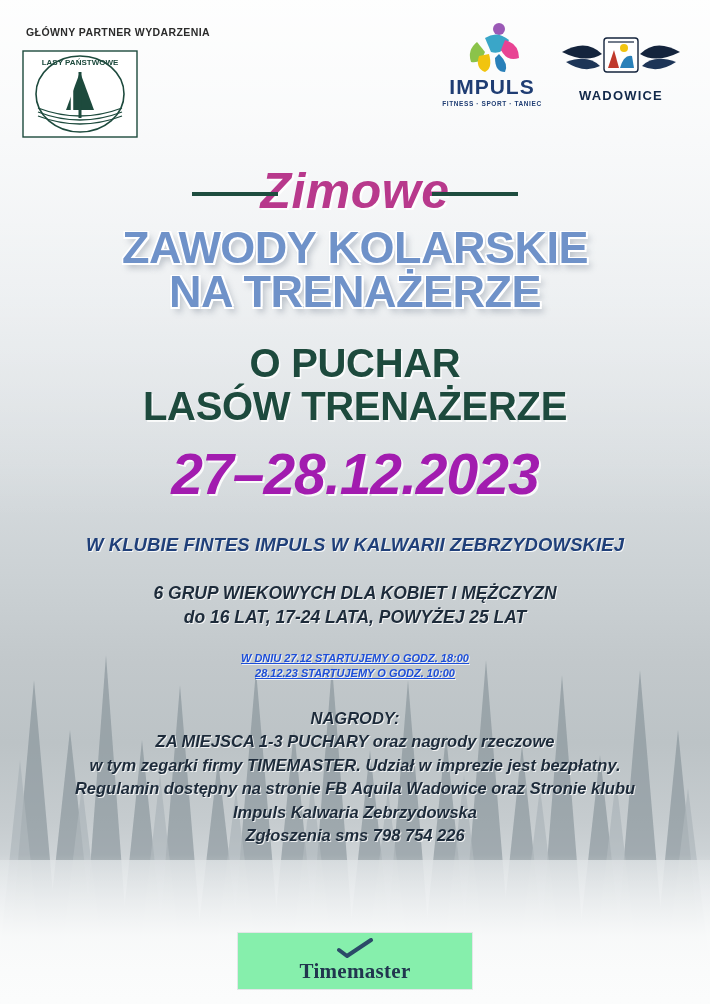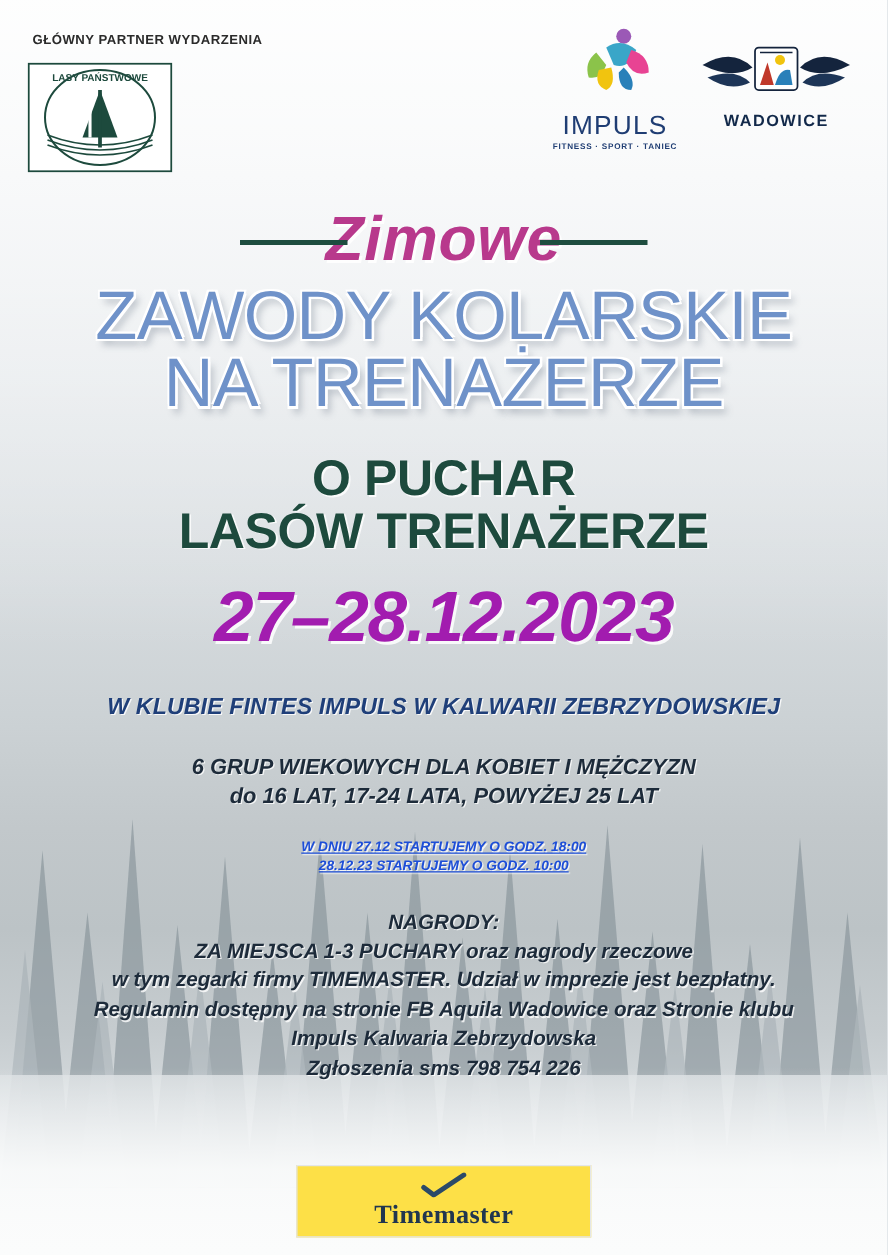--- a/index.html
+++ b/index.html
@@ -92,25 +92,25 @@
     position: absolute;
     left: 438px;
     top: 20px;
     width: 108px;
     height: 92px;
     text-align: center;
   }
   .impuls-logo .glyph { height: 52px; }
   .impuls-logo .impuls-name {
     font-size: 21px;
-    font-weight: 400;
+    font-weight: 700;
     letter-spacing: 1px;
     color: #1f3d73;
     line-height: 1;
-    margin-top: 18px;
+    margin-top: 4px;
   }
   .impuls-logo .impuls-sub {
     font-size: 6.5px;
     font-weight: 700;
     letter-spacing: .6px;
     color: #1f3d73;
     margin-top: 3px;
   }
 
   
@@ -157,22 +157,22 @@
     position: absolute;
     top: 30px;
     width: 86px;
     height: 4px;
     background: #1e4d3f;
   }
   .rule.left { left: 168px; }
   .rule.right { right: 168px; }
 
   .line-big {
-    font-size: 55px;
-    font-weight: 400;
+    font-size: 45px;
+    font-weight: 700;
     color: #6f92c9;
     letter-spacing: -0.5px;
     line-height: 0.98;
     text-shadow:
       2px 2px 0 #ffffff,
       -1.5px -1.5px 0 #ffffff,
       2px -1.5px 0 #ffffff,
       -1.5px 2px 0 #ffffff,
       4px 5px 6px rgba(80,95,115,.35);
     margin-top: 6px;
@@ -243,21 +243,21 @@
   .prizes .p-title { font-weight: 700; }
 
   
   .timemaster {
     position: absolute;
     left: 50%;
     transform: translateX(-50%);
     bottom: 14px;
     width: 234px;
     height: 56px;
-    background: #fde047;
+    background: #86efac;
     border: 1px solid #e3e6e8;
     z-index: 4;
     text-align: center;
   }
   .tm-check { height: 22px; padding-top: 5px; }
   .tm-name {
     font-size: 21px;
     font-weight: 700;
     color: #21364f;
     letter-spacing: .3px;

